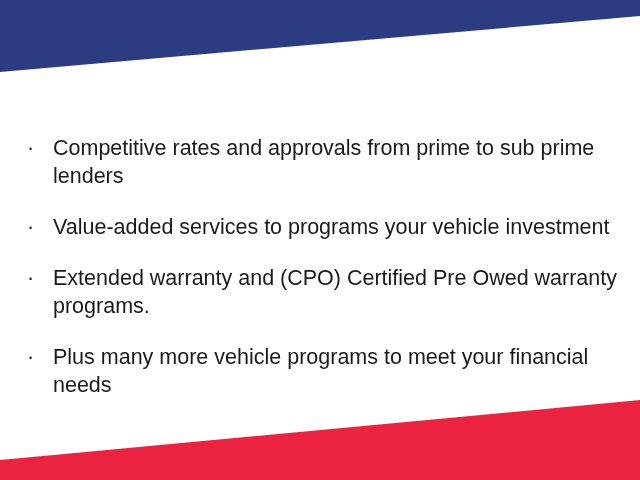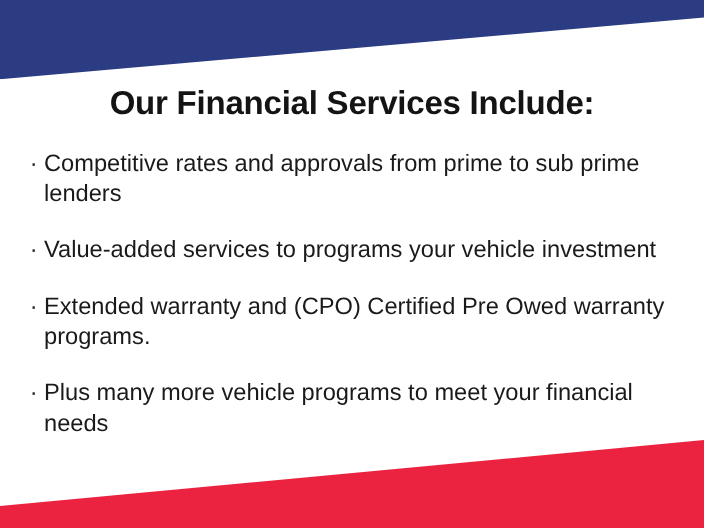--- a/index.html
+++ b/index.html
@@ -70,30 +70,30 @@
   .bullet-dot {
     position: absolute;
     left: 1px;
     top: 0;
     font-size: 21.5px;
     line-height: 28px;
     color: #1a1a1a;
   }
   .bullet-text {
     display: block;
+    margin-left: 13px;
   }
 </style>
 </head>
 <body>
 
 <div class="slide">
 
   <div class="banner-top"></div>
 
-  <div class="title">Our Financial Services Include:</div>
 
   <div class="bullet-list">
 
     <div class="bullet-item">
       <span class="bullet-dot">·</span>
       <span class="bullet-text">Competitive rates and approvals from prime to sub prime lenders</span>
     </div>
 
     <div class="bullet-item">
       <span class="bullet-dot">·</span>

